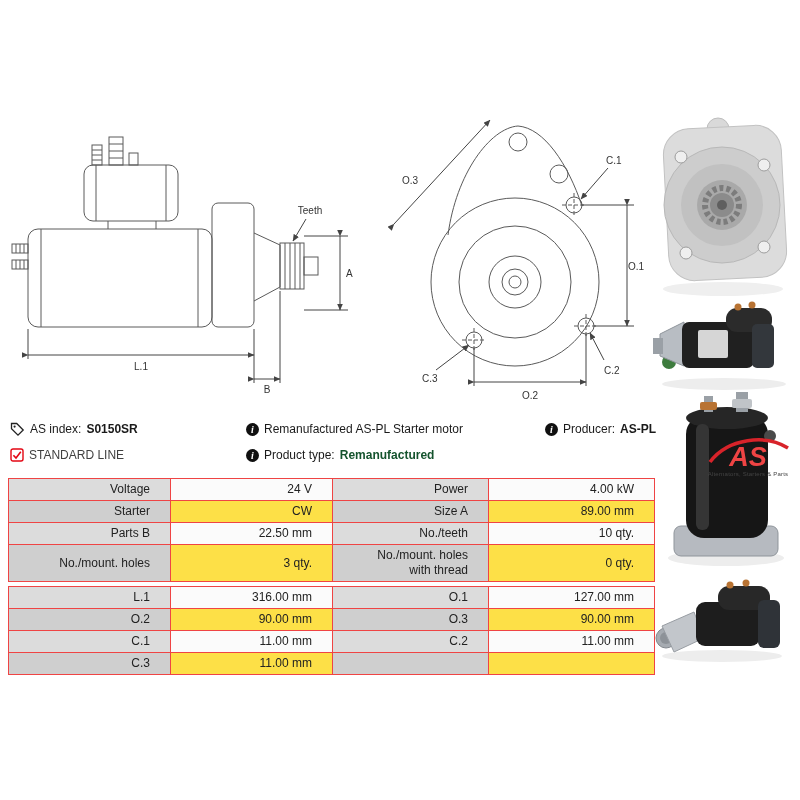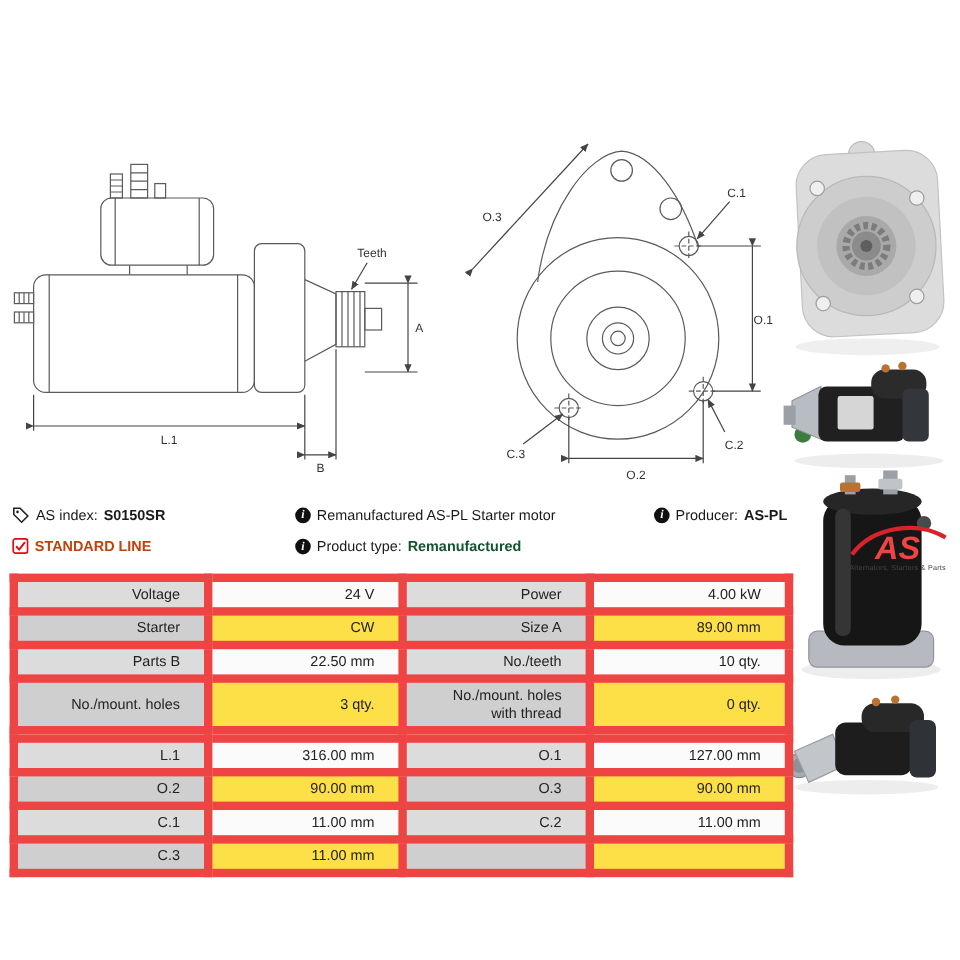--- a/index.html
+++ b/index.html
@@ -8,34 +8,34 @@
   .page { position:relative; width:800px; height:800px; background:#fff; overflow:hidden; }
   .abs { position:absolute; }
 
   
   .info-item { position:absolute; display:flex; align-items:center; gap:5px;
     font-size:12px; color:#1a1a1a; height:16px; white-space:nowrap; }
   .info-item b { font-weight:bold; }
   .ico-info { display:inline-block; min-width:13px; width:13px; height:13px;
     border-radius:50%; background:#101010; color:#fff; font-size:10px; font-weight:bold;
     text-align:center; line-height:13px; font-family:"Liberation Serif", serif; font-style:italic; }
-  .red-text { color:#c2410c; font-weight:bold; }
+  .red-text { color:#404040; font-weight:normal; }
   .green-text { color:#14532d; font-weight:bold; }
 
   
   .logo { position:absolute; left:700px; top:436px; width:96px; text-align:center; }
   .logo-swoosh { display:block; margin:0 auto -22px auto; }
   .logo-as { display:block; color:#ef4444; font-size:27px; line-height:26px;
     font-weight:bold; font-style:italic; }
   .logo-tag { display:block; font-size:6px; color:#444; margin-top:1px; letter-spacing:.2px; }
 
   
   table.spec { position:absolute; left:8px; top:478px; border-collapse:collapse;
     table-layout:fixed; width:646px; font-size:12px; color:#222; }
-  .spec td { border:7px solid #ef4444; padding:3px 20px; text-align:right;
+  .spec td { border:1px solid #ef4444; padding:3px 20px; text-align:right;
     vertical-align:middle; line-height:15px; word-wrap:break-word; }
   tr.r-light td.lbl { background:#dcdcdc; }
   tr.r-light td.val { background:#fbfbfb; }
   tr.r-dark td.lbl { background:#cfcfcf; }
   tr.r-dark td.val { background:#fde047; }
   .spec td.empty { background:#fcfcfc; }
   tr.spacer-row td { border:none; padding:0; height:5px; background:#fff; }
 
   svg text { font-family:"Liberation Sans", sans-serif; font-size:10px; fill:#333; }
 </style>

